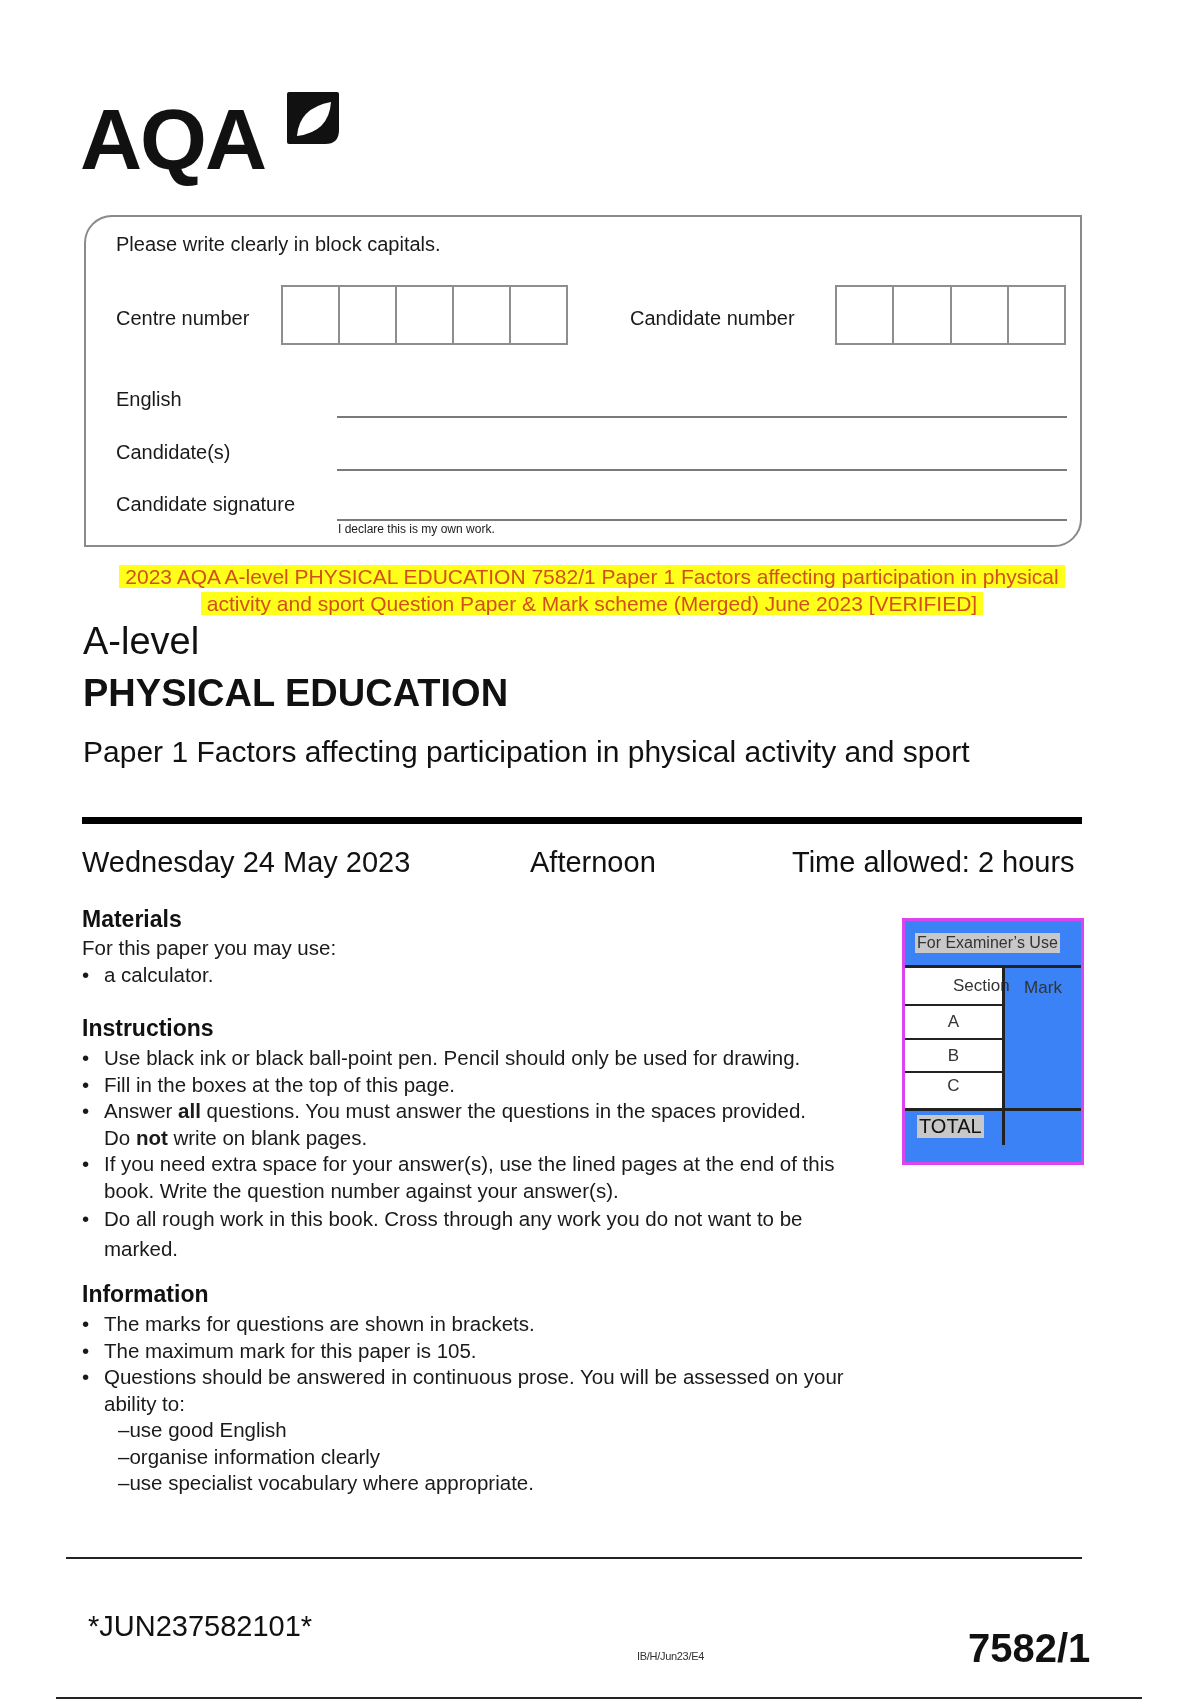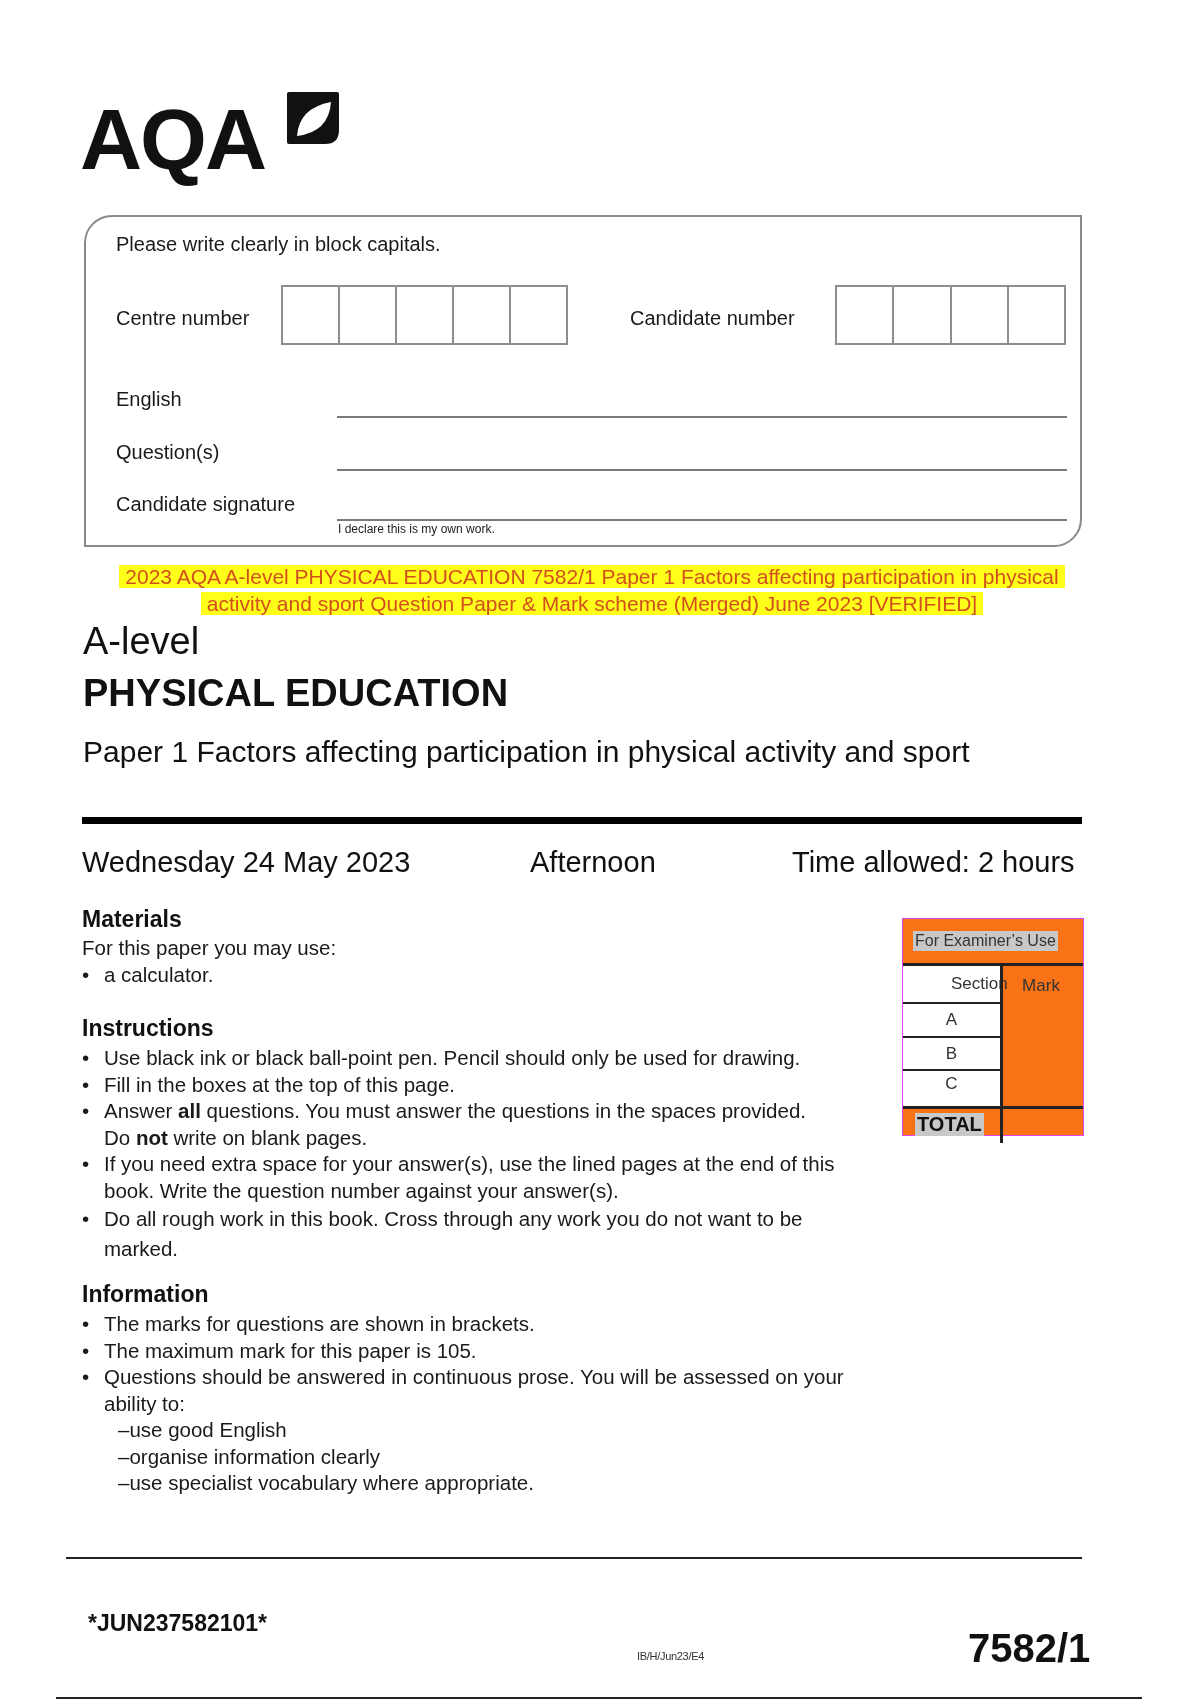--- a/index.html
+++ b/index.html
@@ -50,45 +50,45 @@
   .sec-h { font-size: 23px; font-weight: bold; }
   .body-t { font-size: 20.5px; line-height: 26.5px; color: #1a1a1a; }
   ul.bul { list-style: none; margin: 0; padding: 0; }
   ul.bul li { position: relative; padding-left: 22px; }
   ul.bul li::before { content: "\2022"; position: absolute; left: 0; top: 0; }
   ul.dash { list-style: none; margin: 0; padding: 0 0 0 14px; }
   ul.dash li::before { content: "\2013 "; }
 
   
   .exam {
-    left: 902px; top: 918px; width: 182px; height: 218px;
-    border: 1px solid #d946ef; box-sizing: border-box; background: #f97316;
+    left: 902px; top: 918px; width: 182px; height: 247px;
+    border: 3px solid #d946ef; box-sizing: border-box; background: #3b82f6;
   }
   .exam .hdr { height: 44px; border-bottom: 3px solid #222; display: flex; align-items: center; padding-left: 10px; }
   .exam .hdr span { background: #c8c8c8; font-size: 16px; color: #333; padding: 1px 2px; }
   .exam .grid { position: absolute; left: 0; top: 47px; width: 100%; }
   .exam .col-sec { position: absolute; left: 0; top: 0; width: 97px; }
   .exam .col-sec div {
     background: #fff; border-bottom: 2px solid #222; text-align: center;
     font-size: 17px; color: #333; box-sizing: border-box;
   }
   .exam .vline { position: absolute; left: 97px; top: 47px; width: 3px; height: 177px; background: #222; }
   .exam .mark { position: absolute; left: 100px; top: 57px; width: 76px; text-align: center; font-size: 17px; color: #333; }
   .exam .total-row {
     position: absolute; left: 0; top: 187px; width: 100%; height: 37px;
     border-top: 3px solid #222; box-sizing: border-box;
   }
   .exam .total-lbl {
-    position: absolute; left: 12px; top: 4px; font-size: 20px; font-weight: bold;
+    position: absolute; left: 12px; top: 4px; font-size: 20px; font-weight: normal;
     background: #c8c8c8; padding: 0 2px; color: #111;
   }
 
   
   .foot-rule1 { left: 66px; top: 1557px; width: 1016px; height: 2px; background: #222; }
-  .barcode { left: 88px; top: 1610px; font-size: 23px; color: #111; font-weight: bold; }
+  .barcode { left: 88px; top: 1610px; font-size: 29px; color: #111; }
   .ref { left: 637px; top: 1650px; font-size: 11px; color: #333; letter-spacing: -0.3px; }
   .paper-code { left: 968px; top: 1626px; font-size: 40px; font-weight: bold; }
   .foot-rule2 { left: 56px; top: 1697px; width: 1086px; height: 2px; background: #222; }
 </style>
 </head>
 <body>
 
 <div class="abs logo">
   <span class="logo-text">AQA</span>
   <svg class="logo-mark" viewBox="0 0 56 56">
@@ -114,21 +114,21 @@
 <div class="abs digit-row" style="left:835px; top:285px; width:231px;">
   <div class="cell"></div>
   <div class="cell"></div>
   <div class="cell"></div>
   <div class="cell"></div>
 </div>
 
 <div class="abs lbl" style="left:116px; top:388px;">English</div>
 <div class="abs line-field" style="left:337px; top:416px; width:730px;"></div>
 
-<div class="abs lbl" style="left:116px; top:441px;">Question(s)</div>
+<div class="abs lbl" style="left:116px; top:441px;">Candidate(s)</div>
 <div class="abs line-field" style="left:337px; top:469px; width:730px;"></div>
 
 <div class="abs lbl" style="left:116px; top:493px;">Candidate signature</div>
 <div class="abs line-field" style="left:337px; top:519px; width:730px;"></div>
 <div class="abs" style="left:338px; top:522px; font-size:12px; color:#1a1a1a;">I declare this is my own work.</div>
 
 <div class="abs banner">
   <span>2023 AQA A-level PHYSICAL EDUCATION 7582/1 Paper 1 Factors affecting participation in physical</span><br>
   <span>activity and sport Question Paper &amp; Mark scheme (Merged) June 2023 [VERIFIED]</span>
 </div>

